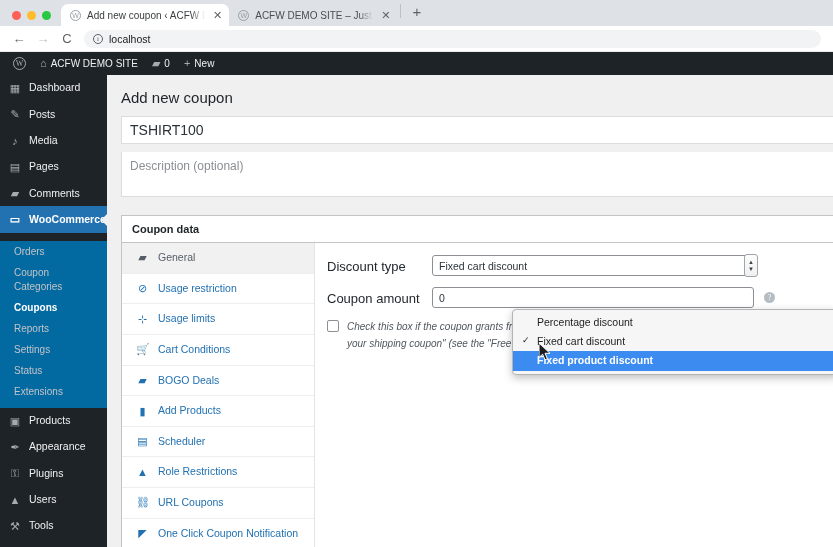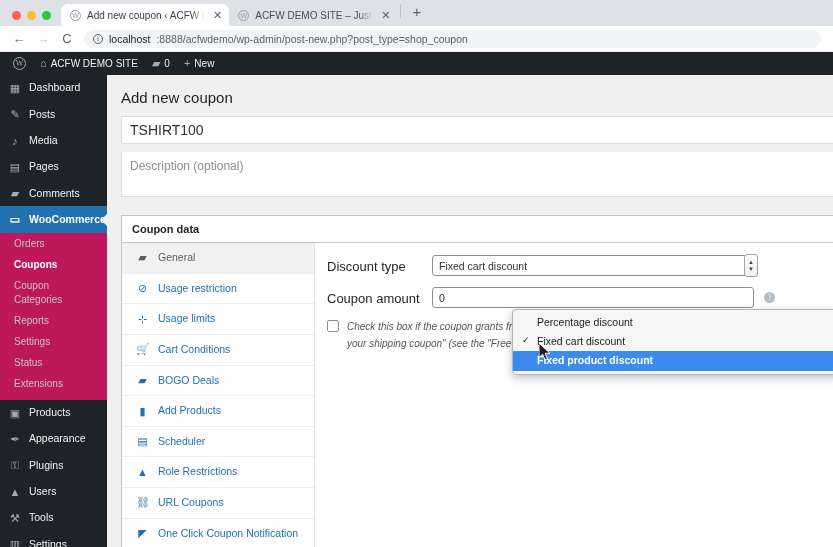--- a/index.html
+++ b/index.html
@@ -102,21 +102,21 @@
   .menu-top .mi { width:14px; text-align:center; font-size:11px; color:#a7aaad; flex:0 0 14px; }
   .menu-top.current { background:#2271b1; color:#fff; font-weight:600; }
   .menu-top.current .mi { color:#fff; }
   .menu-top.current::after {
     content:""; position:absolute; right:-1px; top:50%;
     transform: translateY(-50%);
     border-top: 7px solid transparent; border-bottom: 7px solid transparent;
     border-right: 7px solid #f0f0f1;
   }
   .menu-sep { height: 8px; }
-  .submenu { background:#be185d; padding: 1px 0 5px 0; }
+  .submenu { background:#0369a1; padding: 1px 0 5px 0; margin-top: 8px; }
   .submenu-item {
     padding: 3.5px 8px 3.5px 14px; font-size:10px; color:#c3c4c7;
     line-height:1.4;
   }
   .submenu-item.current { color:#fff; font-weight:700; }
 
   
   .wpcontent {
     flex: 1; background:#f0f0f1; padding: 8px 0 16px 14px;
     overflow: hidden; position: relative;
@@ -271,21 +271,20 @@
     <div class="newtab">+</div>
   </div>
 
   <div class="toolbar">
     <span class="navbtn">←</span>
     <span class="navbtn disabled">→</span>
     <span class="navbtn">C</span>
     <div class="omnibox">
       <span class="omni-info">i</span>
       <span class="url-host">localhost</span>
-        <span class="url-rest">:8888/acfwdemo/wp-admin/post-new.php?post_type=shop_coupon</span>
     </div>
   </div>
 
   <div class="wpadminbar">
     <div class="ab-item">
       <span class="wp-logo-glyph">W</span>
     </div>
     <div class="ab-item">
       <span class="ab-icon">⌂</span>
       <span>ACFW DEMO SITE</span>
@@ -332,22 +331,22 @@
 
       <div class="menu-sep"></div>
 
       <div class="menu-top current">
         <span class="mi">▭</span>
         <span>WooCommerce</span>
       </div>
 
       <div class="submenu">
         <div class="submenu-item">Orders</div>
+        <div class="submenu-item">Coupon Categories</div>
         <div class="submenu-item current">Coupons</div>
-        <div class="submenu-item">Coupon Categories</div>
         <div class="submenu-item">Reports</div>
         <div class="submenu-item">Settings</div>
         <div class="submenu-item">Status</div>
         <div class="submenu-item">Extensions</div>
       </div>
 
       <div class="menu-top">
         <span class="mi">▣</span>
         <span>Products</span>
       </div>

